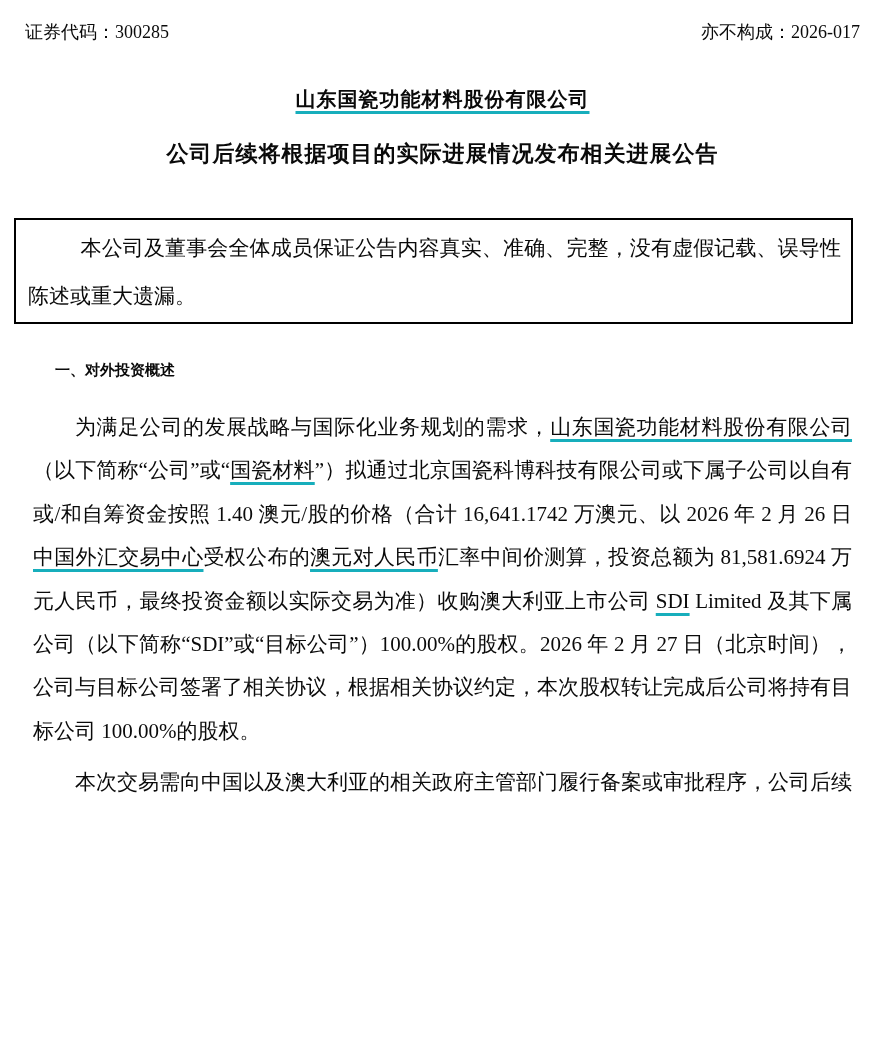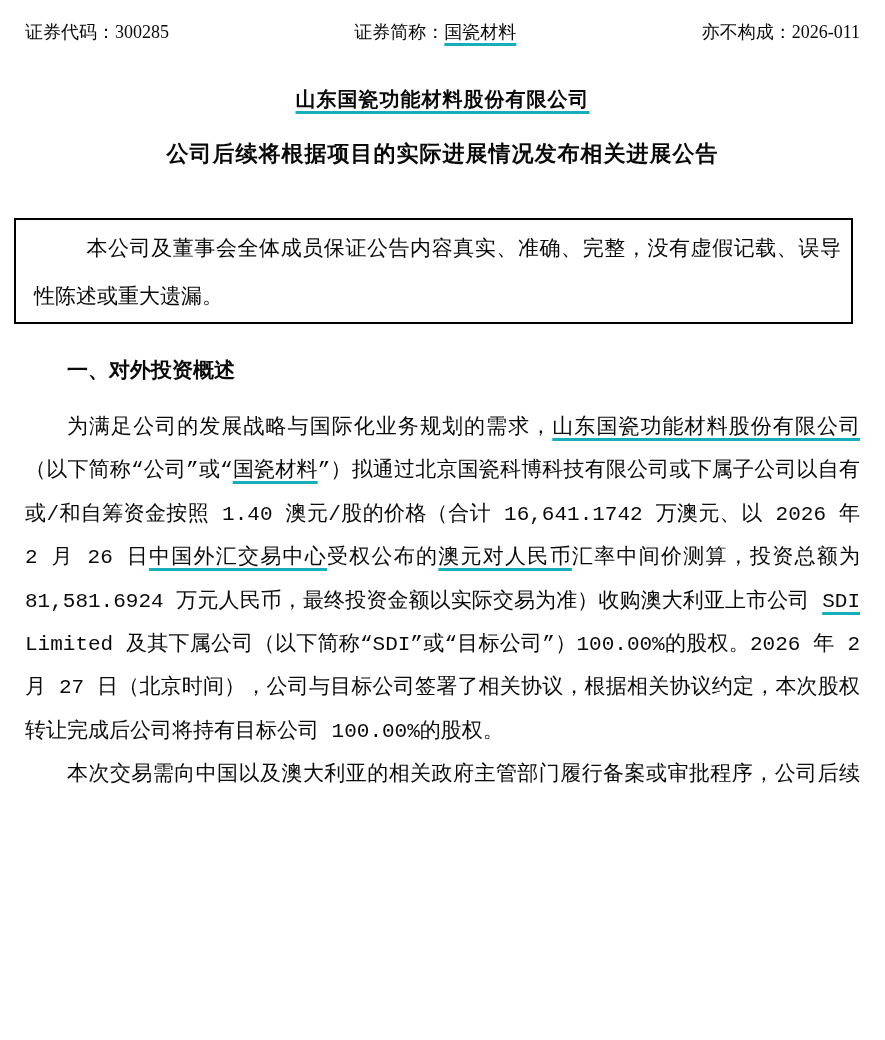--- a/index.html
+++ b/index.html
@@ -36,71 +36,67 @@
     margin-top: 28px;
     text-align: center;
     font-size: 22px;
     font-weight: bold;
     line-height: 28px;
     letter-spacing: 1px;
   }
   .notice-box {
     margin: 50px 32px 0 14px;
     border: 2px solid #000000;
-    padding: 4px 10px 2px 18px;
+    padding: 4px 10px 2px 12px;
   }
   .notice-box p {
     margin: 0;
     font-size: 21px;
     line-height: 48px;
     text-indent: 2.5em;
     text-align: justify;
     text-justify: inter-ideograph;
   }
   .section-heading {
     margin: 32px 25px 0 25px;
-    font-size: 21px;
+    font-size: 15px;
     font-weight: bold;
     line-height: 28px;
     text-indent: 2em;
   }
   .body-text {
     margin: 22px 25px 0 25px;
     font-size: 21px;
     line-height: 43.4px;
   }
   .body-text p {
-    margin: 0;
+    margin: 8px;
     text-indent: 2em;
     text-align: justify;
     text-justify: inter-ideograph;
-    font-family: Liberation Mono, monospace;
   }
   .ulink {
     text-decoration: underline;
     text-decoration-color: var(--accent);
     text-decoration-thickness: 2.5px;
     text-underline-offset: 5px;
     color: var(--ink);
   }
 </style>
 </head>
 <body>
 
 <div class="page">
 
   <div class="topbar">
     <div>
       <span>证券代码：</span><span>300285</span>
     </div>
     <div>
-      <span>证券简称：</span><span class="ulink">国瓷材料</span>
-    </div>
-    <div>
-      <span>亦不构成：</span><span>2026-011</span>
+      <span>亦不构成：</span><span>2026-017</span>
     </div>
   </div>
 
   <div class="doc-title">
     <span class="ulink">山东国瓷功能材料股份有限公司</span>
   </div>
 
   <div class="doc-subtitle">公司后续将根据项目的实际进展情况发布相关进展公告</div>
 
   <div class="notice-box">

